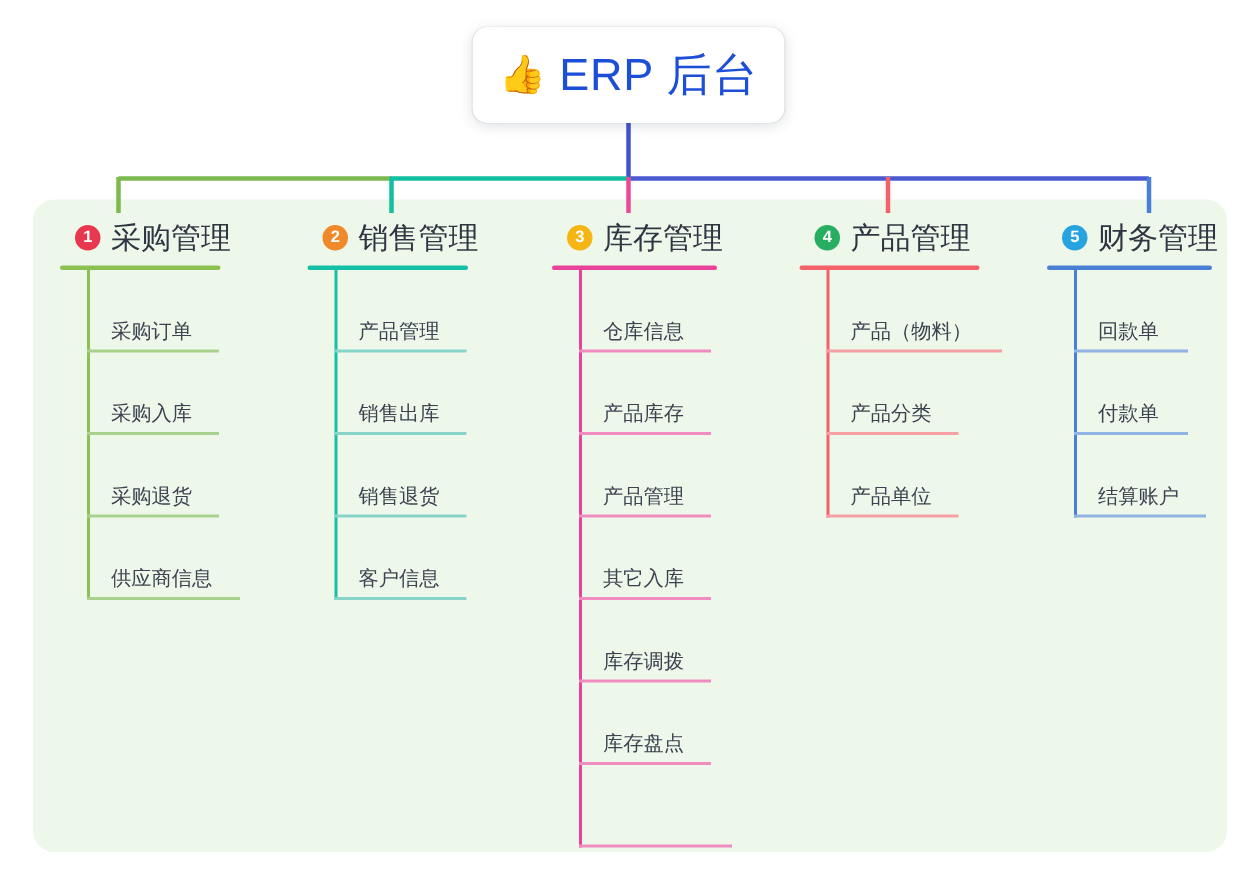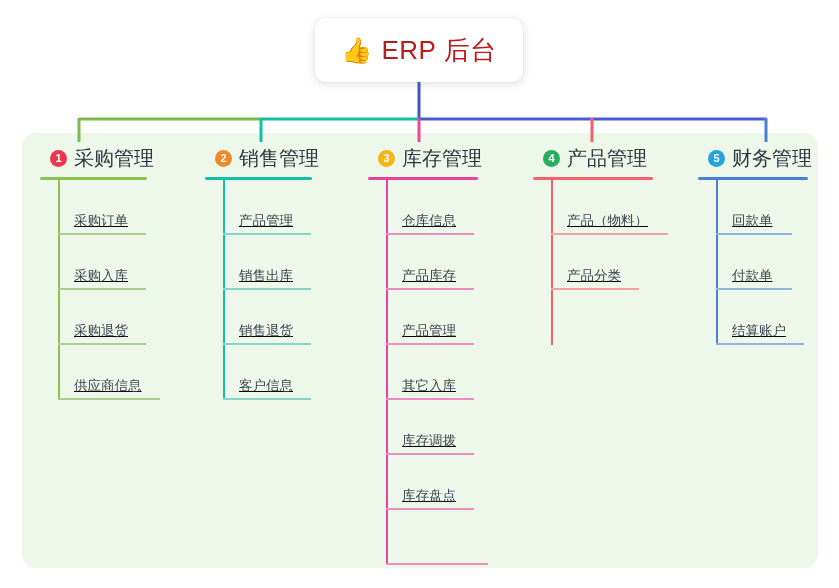--- a/index.html
+++ b/index.html
@@ -30,22 +30,22 @@
     justify-content: center;
     gap: 9px;
     box-sizing: border-box;
   }
   #root-card .thumb {
     font-size: 25px;
     line-height: 1;
     filter: saturate(1.1);
   }
   #root-card .root-title {
-    font-size: 26px;
-    color: #b91c1c;
+    font-size: 30px;
+    color: #1d4ed8;
     letter-spacing: 0.5px;
     white-space: nowrap;
   }
 
   
   #connectors {
     position: absolute;
     left: 0; top: 0;
     width: 839px; height: 588px;
     pointer-events: none;
@@ -96,21 +96,20 @@
     border-radius: 2px;
     margin-top: 6px;
   }
 
   
   .leaves {
     position: relative;
     margin-top: 0px;
     padding-left: 18px;
     box-sizing: border-box;
-    text-decoration: underline;
   }
   .leaf-spine {
     position: absolute;
     left: 18px;
     top: 0;
     width: 2px;
   }
   .leaf {
     position: relative;
     height: 55px;
@@ -255,20 +254,24 @@
       <div class="leaves">
         <div class="leaf-spine" style="background: rgb(244, 97, 106); height: 165px;"></div>
         <div class="leaf">
           <span class="leaf-label">产品（物料）</span>
           <div class="leaf-underline" style="background: rgb(246, 160, 163); width: 117px;"></div>
         </div>
         <div class="leaf">
           <span class="leaf-label">产品分类</span>
           <div class="leaf-underline" style="background: rgb(246, 160, 163); width: 88px;"></div>
         </div>
+        <div class="leaf">
+          <span class="leaf-label">产品单位</span>
+          <div class="leaf-underline" style="background: rgb(246, 160, 163); width: 88px;"></div>
+        </div>
       </div>
     </div>
     <div class="branch" style="left: 698px; width: 150px;">
       <div class="branch-head">
         <span class="badge" style="background: rgb(39, 163, 224);">5</span>
         <span class="branch-title">财务管理</span>
       </div>
       <div class="branch-rule" style="background: rgb(74, 127, 214); width: 110px;"></div>
       <div class="leaves">
         <div class="leaf-spine" style="background: rgb(74, 127, 214); height: 165px;"></div>

